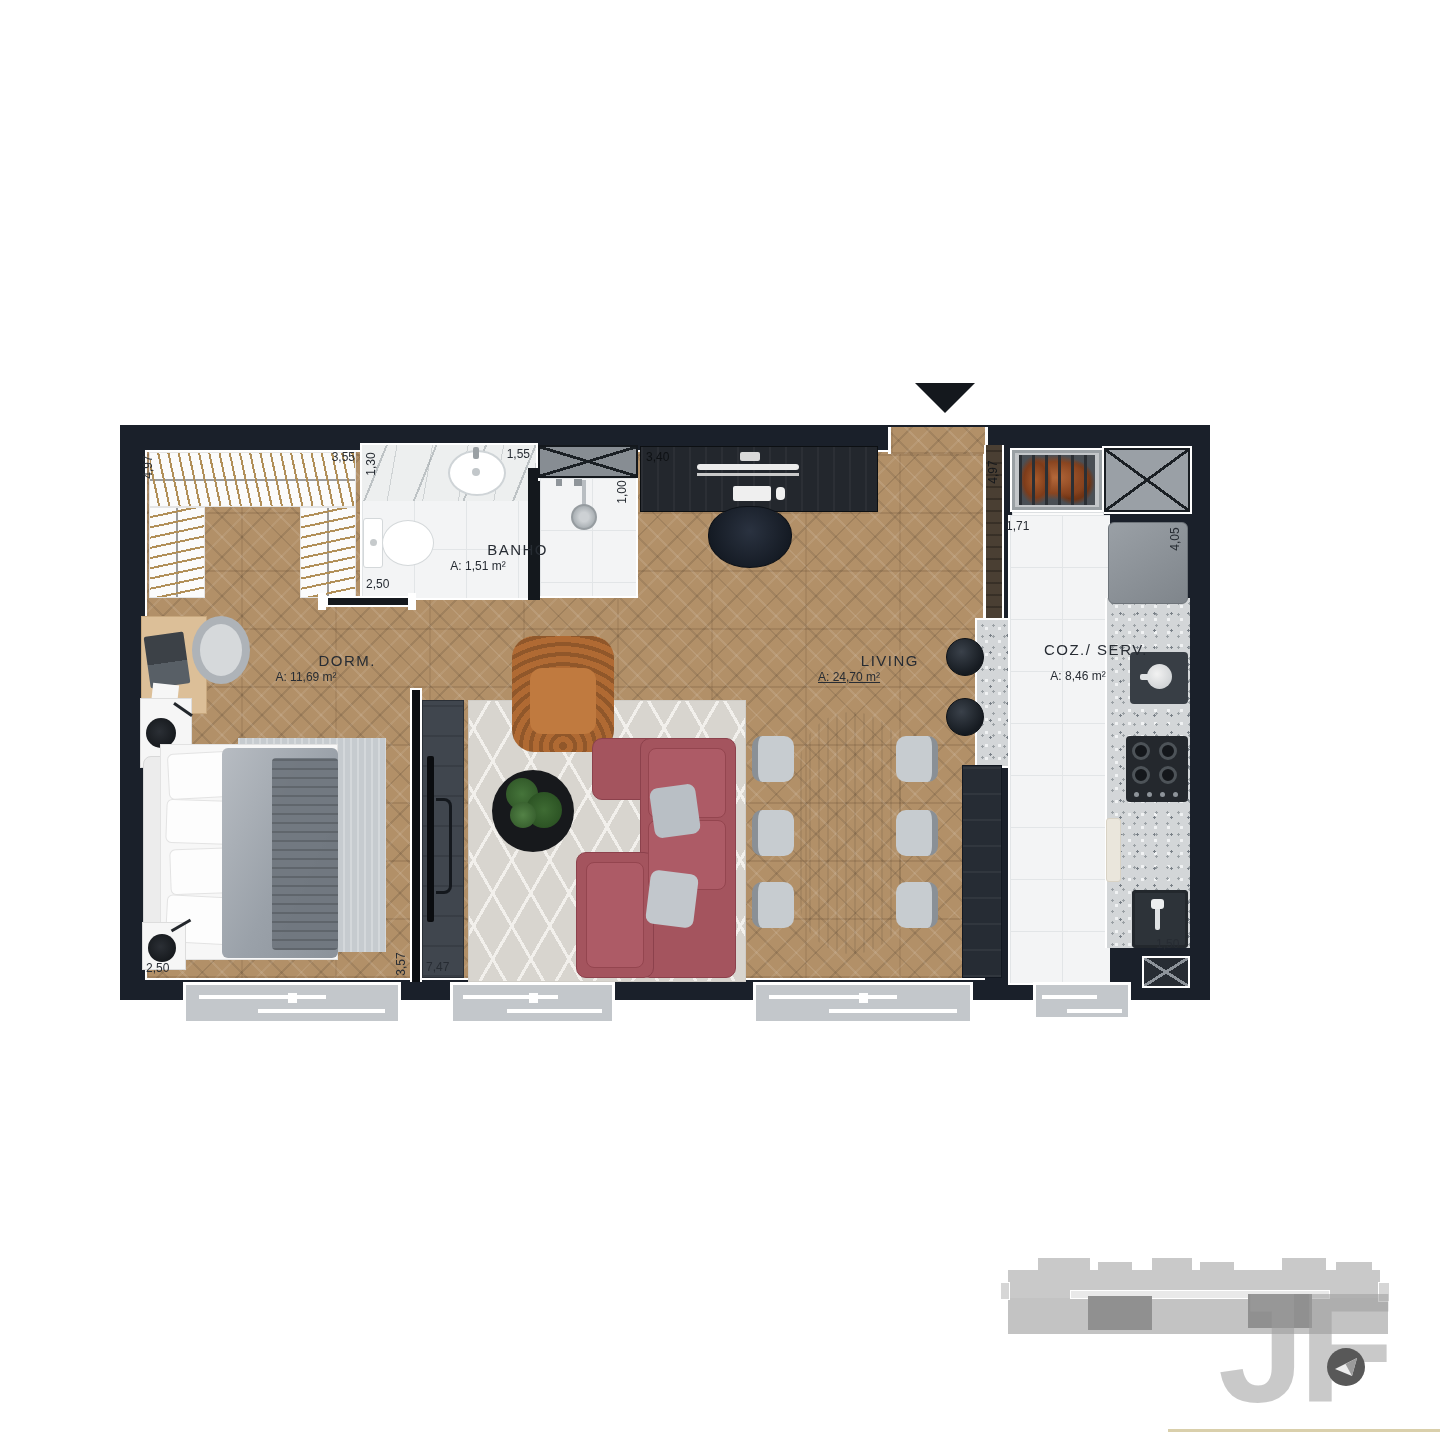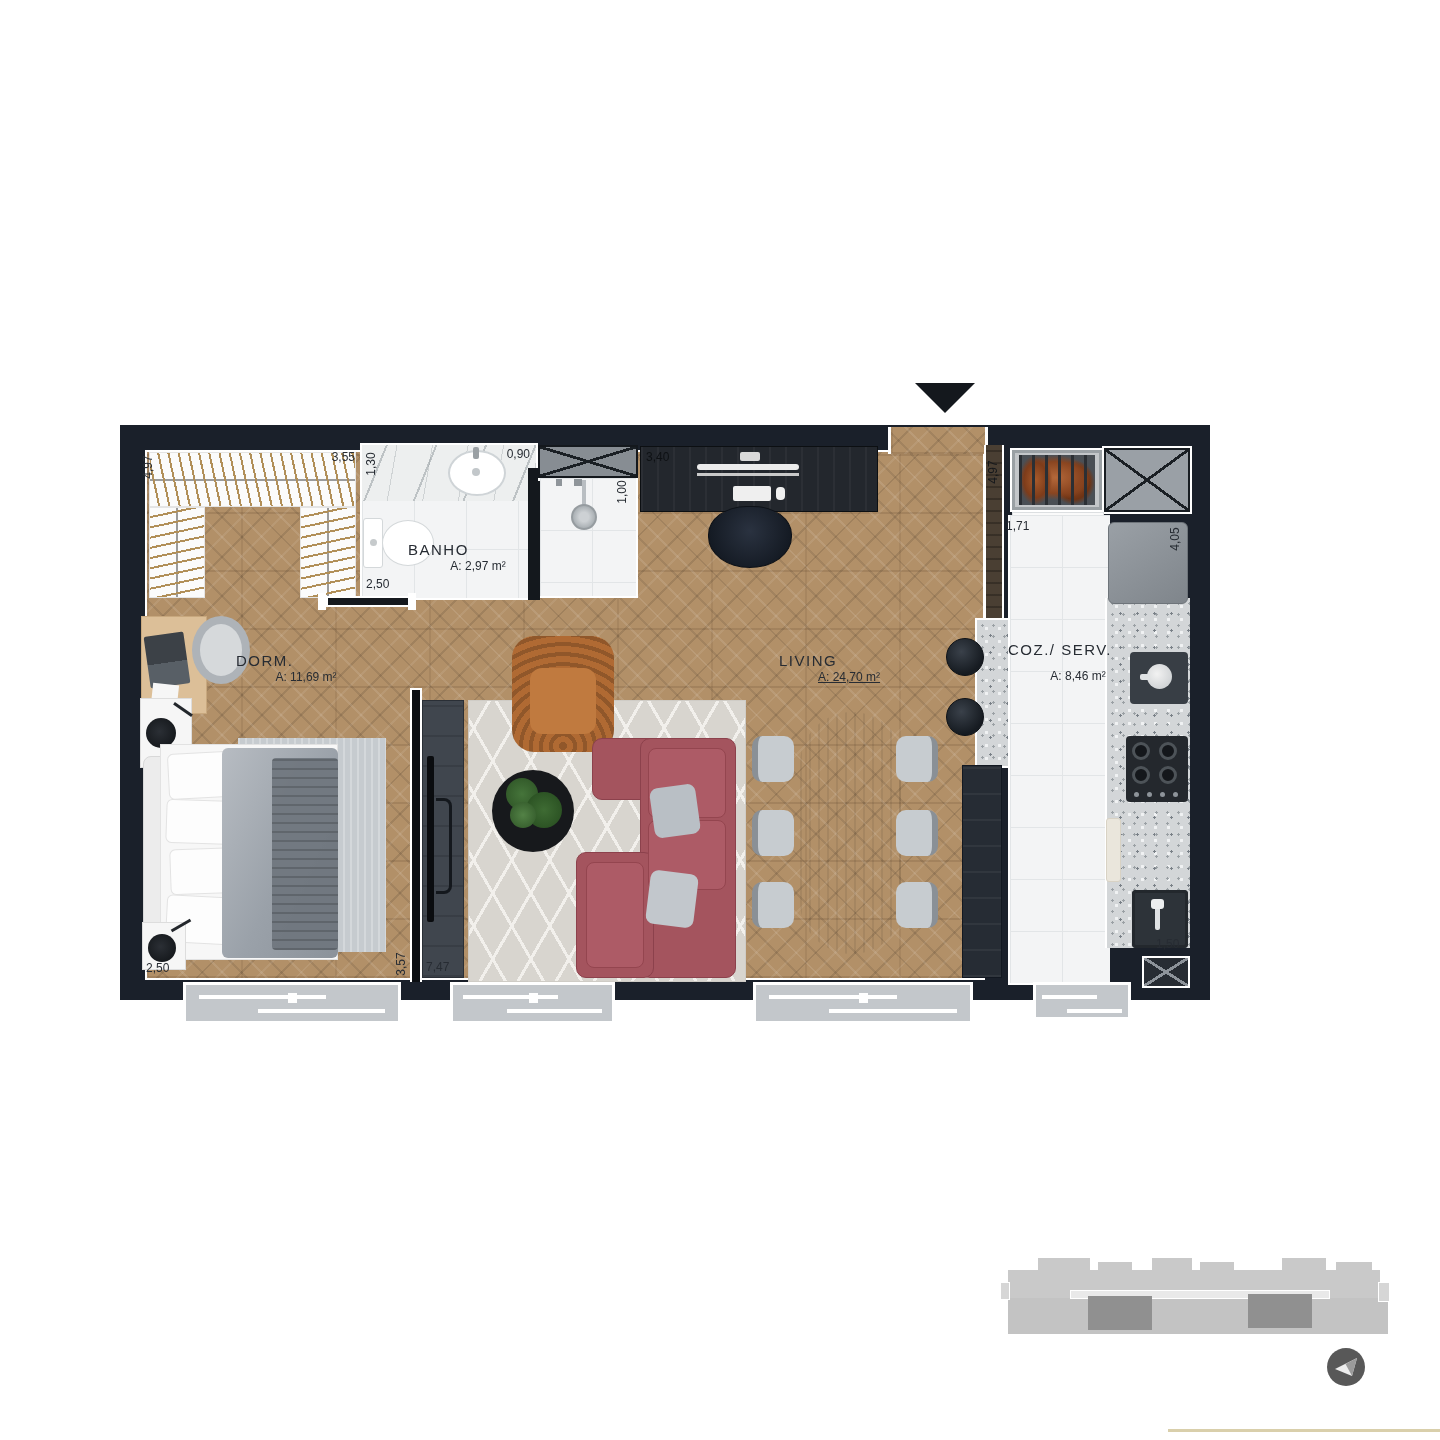--- a/index.html
+++ b/index.html
@@ -29,21 +29,21 @@
   .xl-dark{background-image:
       linear-gradient(to top right, transparent calc(50% - 1.4px), #1a1f24 calc(50% - 1.4px), #1a1f24 calc(50% + 1.4px), transparent calc(50% + 1.4px)),
       linear-gradient(to top left, transparent calc(50% - 1.4px), #1a1f24 calc(50% - 1.4px), #1a1f24 calc(50% + 1.4px), transparent calc(50% + 1.4px));}
   .xl-light{background-image:
       linear-gradient(to top right, transparent calc(50% - 1.4px), #8d939a calc(50% - 1.4px), #8d939a calc(50% + 1.4px), transparent calc(50% + 1.4px)),
       linear-gradient(to top left, transparent calc(50% - 1.4px), #8d939a calc(50% - 1.4px), #8d939a calc(50% + 1.4px), transparent calc(50% + 1.4px));}
 
   
   .dim{font-size:12px;color:#272c33;white-space:nowrap;line-height:14px;}
   .dimv{width:40px;text-align:center;transform:rotate(-90deg);}
-  .room-label{font-size:15px;letter-spacing:1.5px;color:#272c33;text-align:left;width:140px;line-height:17px;}
+  .room-label{font-size:15px;letter-spacing:1.5px;color:#272c33;text-align:right;width:140px;line-height:17px;}
   .room-area{font-size:12px;color:#272c33;text-align:center;width:140px;line-height:14px;}
 
   
   #walls{left:120px;top:425px;width:1090px;height:575px;}
   #wood-floor{left:145px;top:450px;width:840px;height:530px;border:2px solid #fff;}
   #entry-floor{left:888px;top:427px;width:100px;height:27px;border-left:3px solid #fff;border-right:3px solid #fff;}
   #entry-marker{left:915px;top:383px;width:0;height:0;border-left:30px solid transparent;border-right:30px solid transparent;border-top:30px solid #14181d;}
 
   
   #closet-top{left:149px;top:452px;width:207px;height:55px;
@@ -387,54 +387,55 @@
     <div class="a handle" style="left:48%;top:8px;"></div>
   </div>
   <div class="a win" id="win-4">
     <div class="a rail rail-1"></div>
     <div class="a rail rail-2"></div>
   </div>
 
   <div class="a dim dimv" id="dim-closet-left">4,97</div>
   <div class="a dim" id="dim-closet-top">3,55</div>
   <div class="a dim dimv" id="dim-bath-left">1,30</div>
-  <div class="a dim" id="dim-bath-top">0,90</div>
+  <div class="a dim" id="dim-bath-top">1,55</div>
   <div class="a dim" id="dim-bath-bottom">2,50</div>
   <div class="a dim dimv" id="dim-shower">1,00</div>
   <div class="a dim" id="dim-desk">3,40</div>
   <div class="a dim dimv" id="dim-entry-panel">4,97</div>
   <div class="a dim" id="dim-kitchen-top">1,71</div>
   <div class="a dim dimv" id="dim-kitchen-right">4,05</div>
   <div class="a dim" id="dim-kitchen-bottom">1,50</div>
   <div class="a dim" id="dim-dorm-bottom">2,50</div>
   <div class="a dim dimv" id="dim-dorm-right">3,57</div>
   <div class="a dim" id="dim-living-bottom">7,47</div>
 
   <div class="a room-label" id="label-dorm">DORM.</div>
   <div class="a room-area" id="area-dorm">A: 11,69 m²</div>
   <div class="a room-label" id="label-bath">BANHO</div>
-  <div class="a room-area" id="area-bath">A: 2,97 m²</div>
+  <div class="a room-area" id="area-bath">A: 1,51 m²</div>
   <div class="a room-label" id="label-living">LIVING</div>
   <div class="a room-area" id="area-living">A: 24,70 m²</div>
   <div class="a room-label" id="label-kitchen">COZ./ SERV.</div>
   <div class="a room-area" id="area-kitchen">A: 8,46 m²</div>
 
   <div class="a bld" id="kp-bump-1"></div>
   <div class="a bld" id="kp-bump-2"></div>
   <div class="a bld" id="kp-bump-3"></div>
   <div class="a bld" id="kp-bump-4"></div>
   <div class="a bld" id="kp-bump-5"></div>
   <div class="a bld" id="kp-bump-6"></div>
   <div class="a bld" id="kp-band-top"></div>
   <div class="a" id="kp-band-bottom"></div>
   <div class="a" id="kp-tab-l"></div>
   <div class="a" id="kp-tab-r"></div>
   <div class="a" id="kp-corridor"></div>
   <div class="a bld-dk" id="kp-unit-a"></div>
   <div class="a bld-dk" id="kp-unit-b"></div>
+  <div class="a" id="watermark">JF</div>
   <div class="a" id="compass">
     <svg width="40" height="40" viewBox="0 0 40 40">
       <circle cx="20" cy="20" r="19" fill="#585858"></circle>
       <path d="M9 22 L31 11 L26 29 Z" fill="#ededed"></path>
       <path d="M19.5 17 L31 11 L26 29 Z" fill="#9b9b9b"></path>
     </svg>
   </div>
   <div class="a" id="footer-rule"></div>
 
 </div>

